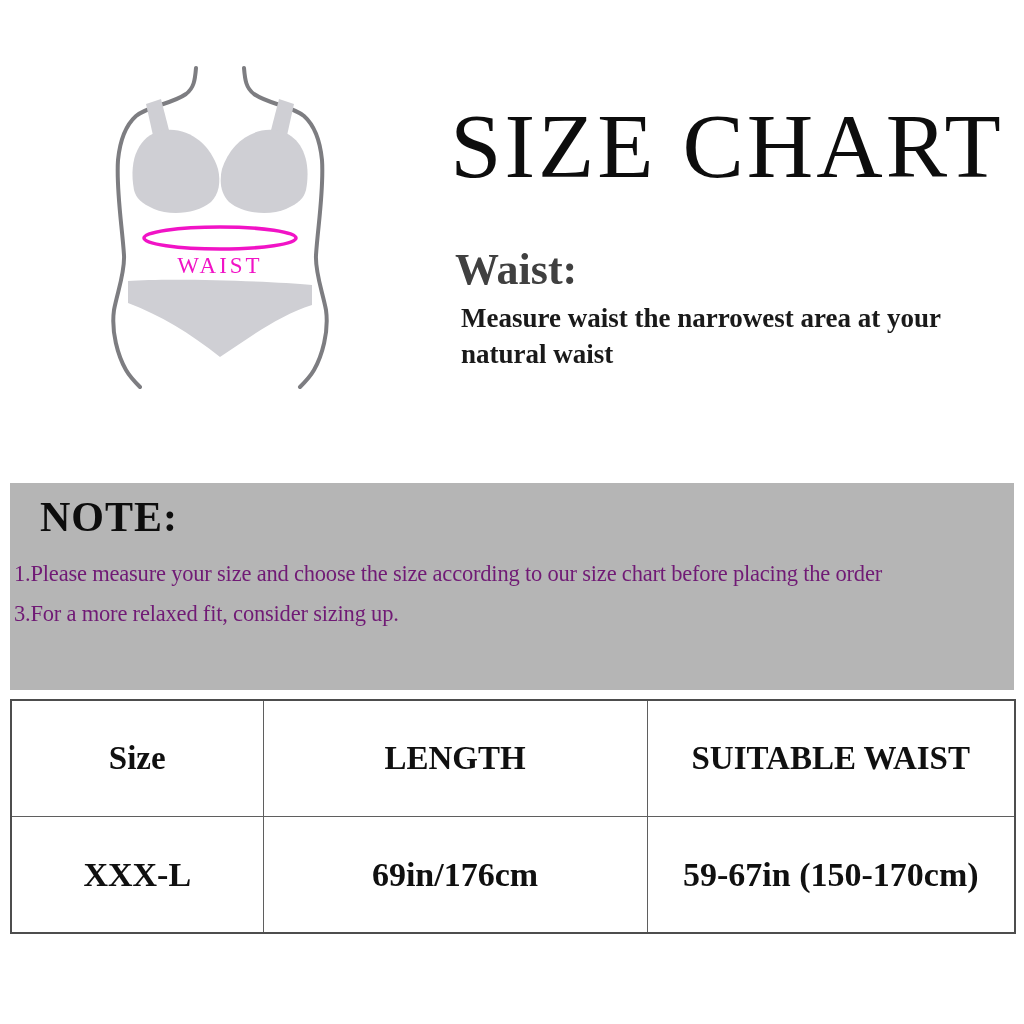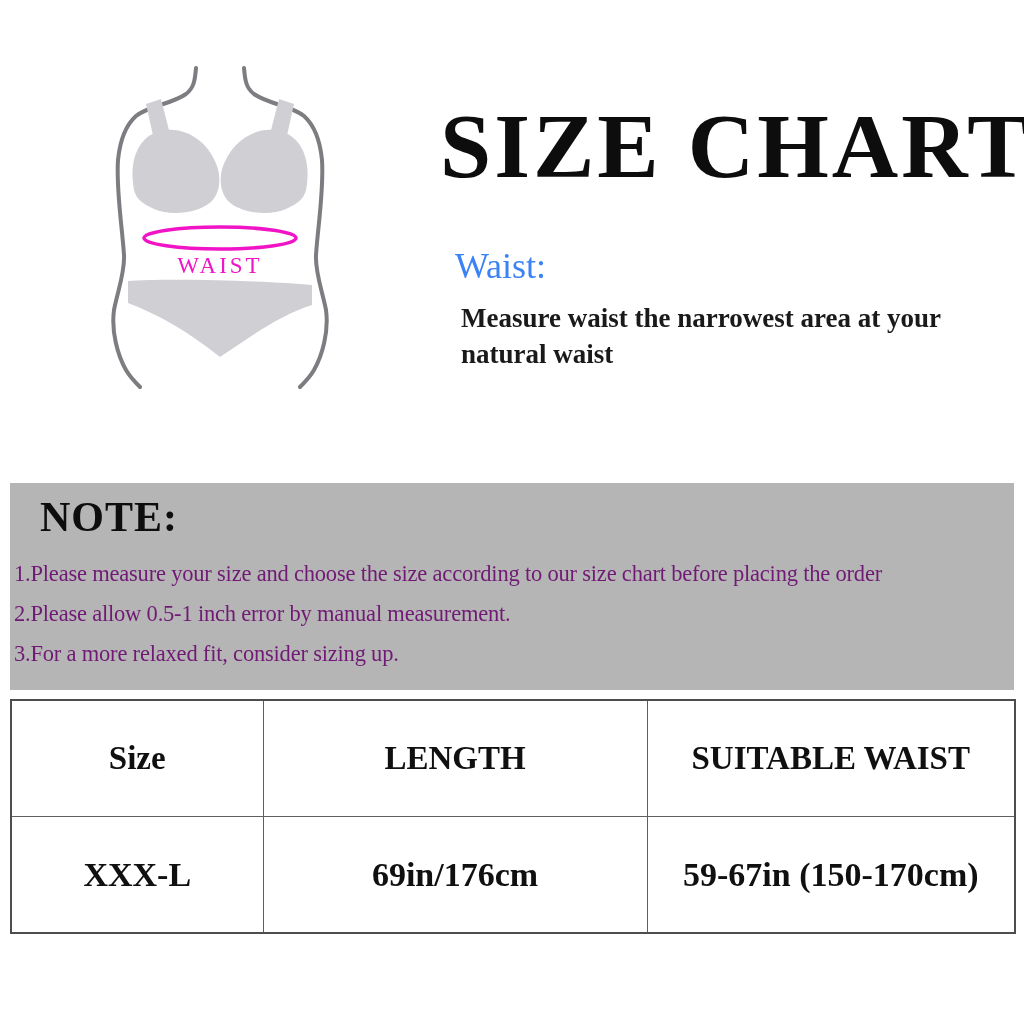--- a/index.html
+++ b/index.html
@@ -8,25 +8,25 @@
     font-family:"Liberation Serif", serif;color:#141414;overflow:hidden;
   }
   .abs{position:absolute;}
 
   
   #figure-wrap{left:60px;top:40px;width:320px;height:400px;}
 
   
   #main-title{
     left:440px;top:100px;width:574px;text-align:center;
-    font-size:92px;font-weight:bold;letter-spacing:3px;line-height:1;
+    font-size:92px;font-weight:normal;letter-spacing:3px;line-height:1;
     white-space:nowrap;color:#0d0d0d;
   }
   #waist-heading{
-    left:455px;top:248px;font-size:36px;font-weight:normal;line-height:1;color:#3b82f6;
+    left:455px;top:248px;font-size:44px;font-weight:bold;line-height:1;color:#404040;
   }
   #waist-desc{
     left:461px;top:301px;width:505px;font-size:27px;font-weight:600;
     line-height:1.32;color:#1a1a1a;
   }
 
   
   #note-box{
     left:10px;top:483px;width:1004px;height:207px;background:#b5b5b5;
   }
@@ -92,21 +92,20 @@
 <div class="abs" id="main-title">SIZE CHART</div>
 
 <div class="abs" id="waist-heading">Waist:</div>
 
 <div class="abs" id="waist-desc">Measure waist the narrowest area at your natural waist</div>
 
 <div class="abs" id="note-box"></div>
 <div class="abs" id="note-heading">NOTE:</div>
 <div class="abs" id="note-items">
   <div class="note-item">1.Please measure your size and choose the size according to our size chart before placing the order</div>
-  <div class="note-item">2.Please allow 0.5-1 inch error by manual measurement.</div>
   <div class="note-item">3.For a more relaxed fit, consider sizing up.</div>
 </div>
 
 <table class="abs" id="size-table">
   <colgroup>
     <col class="col-size">
       <col class="col-length">
       <col class="col-waist">
   </colgroup>
   <tbody>

